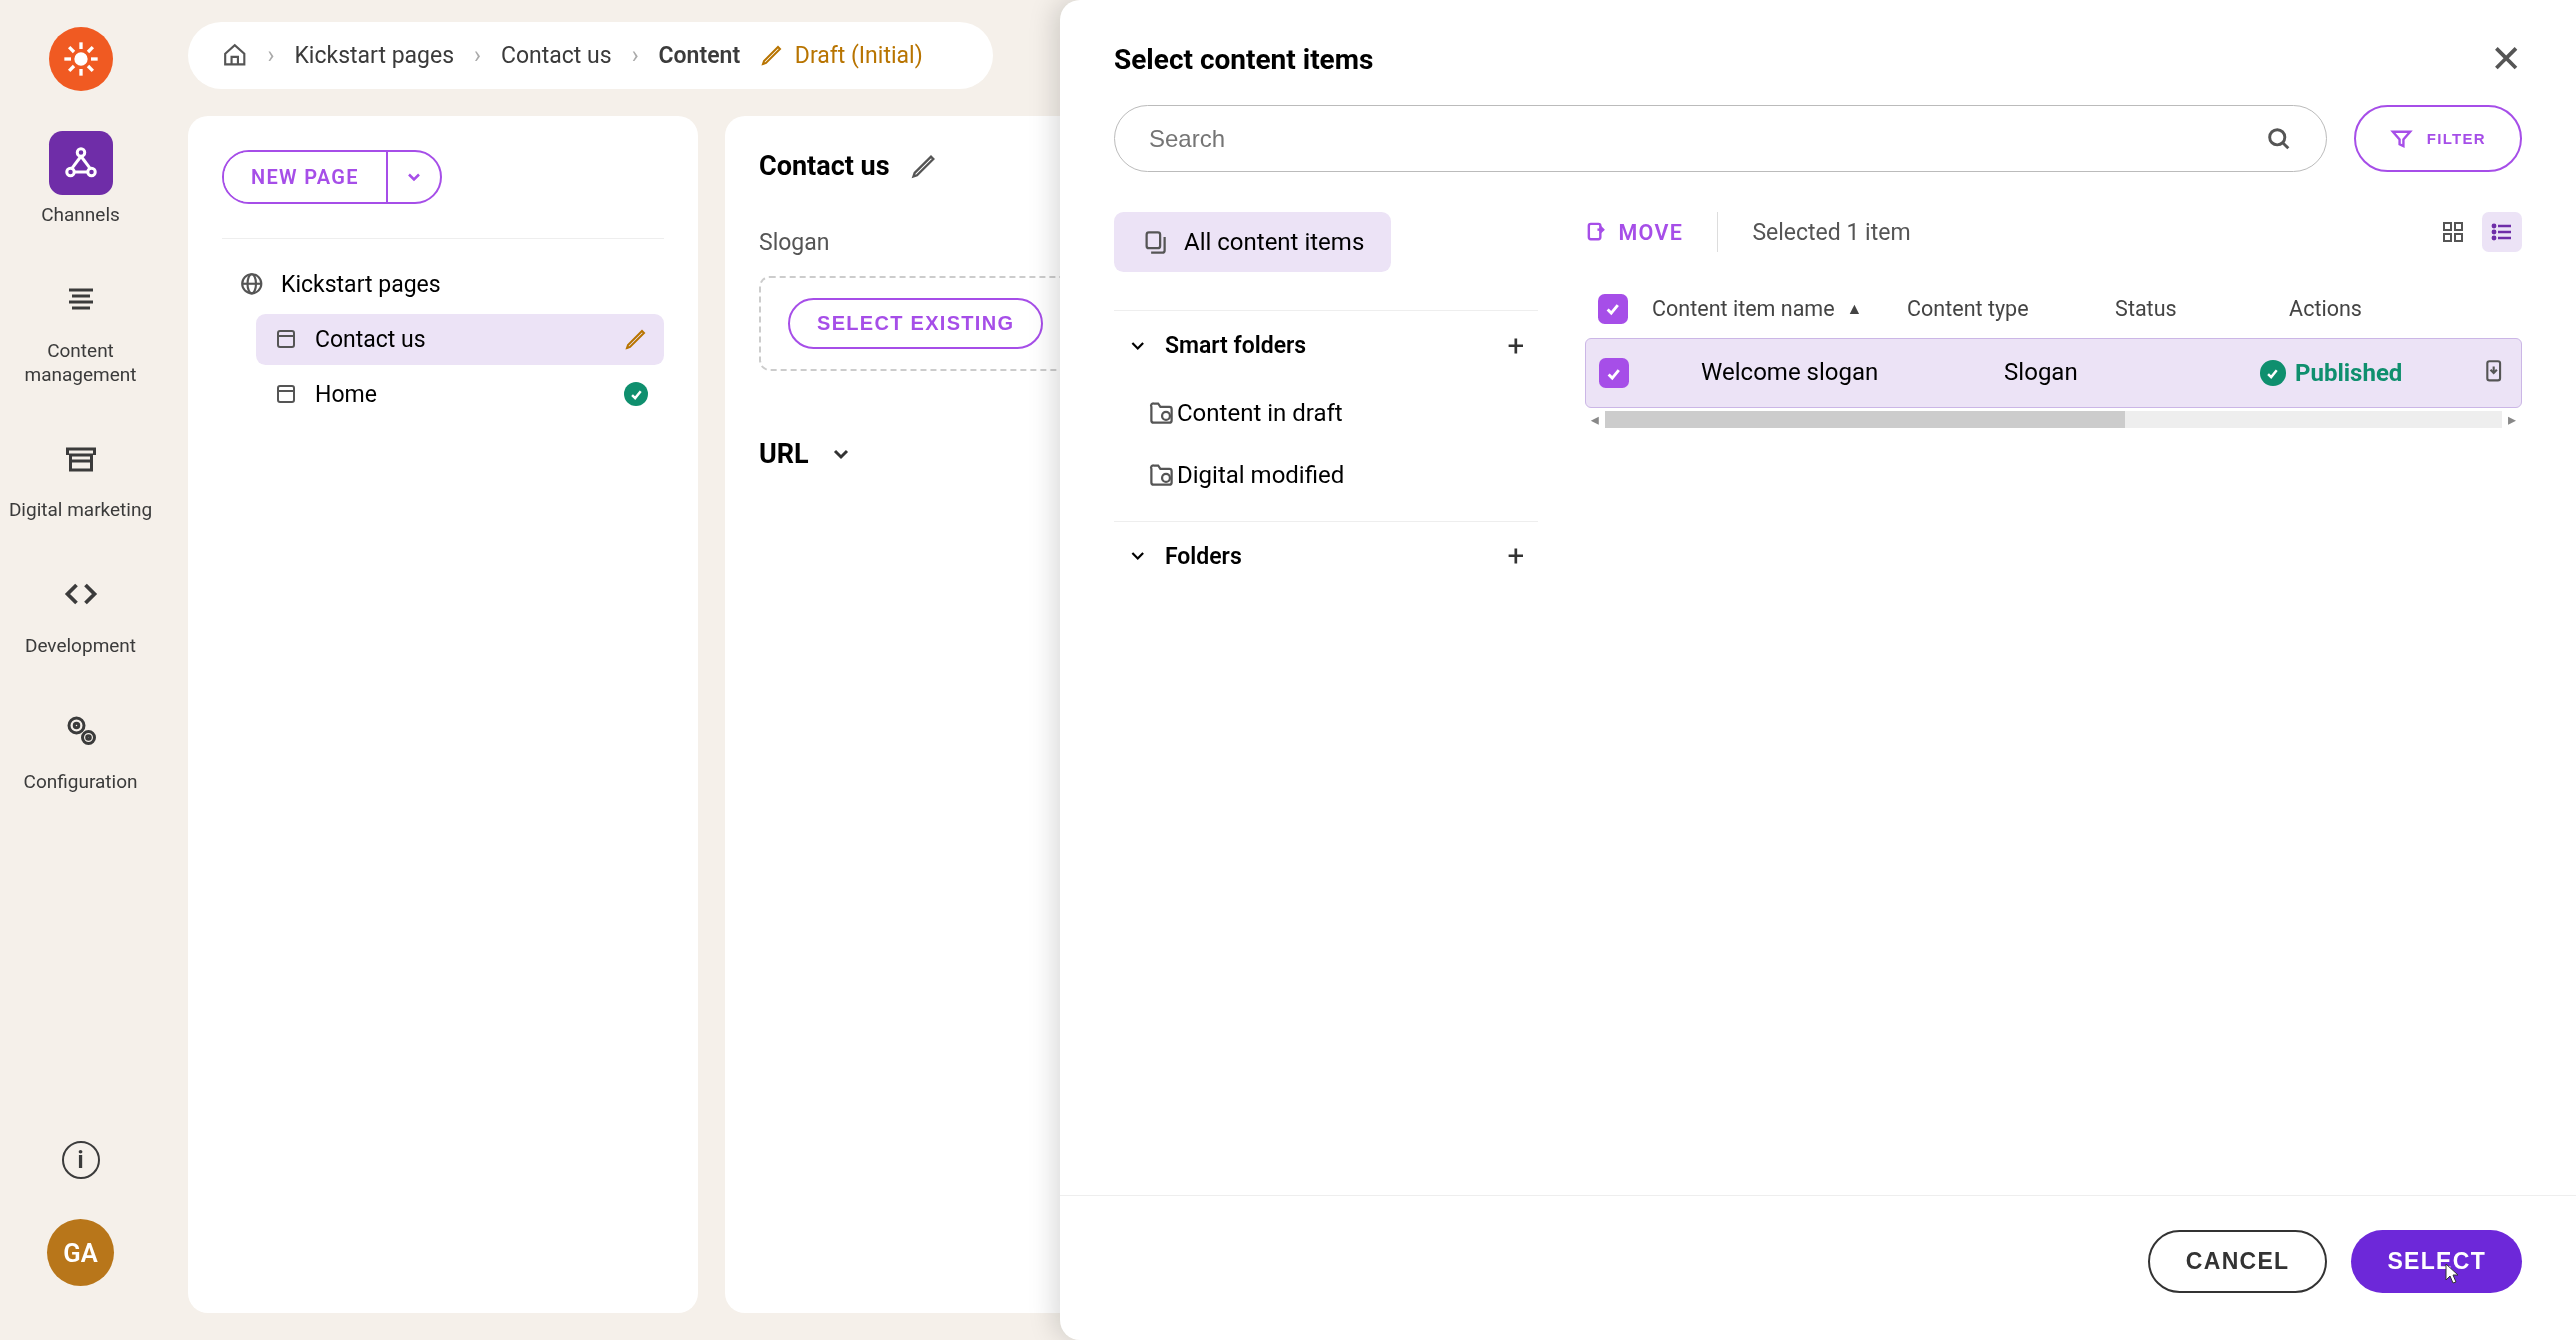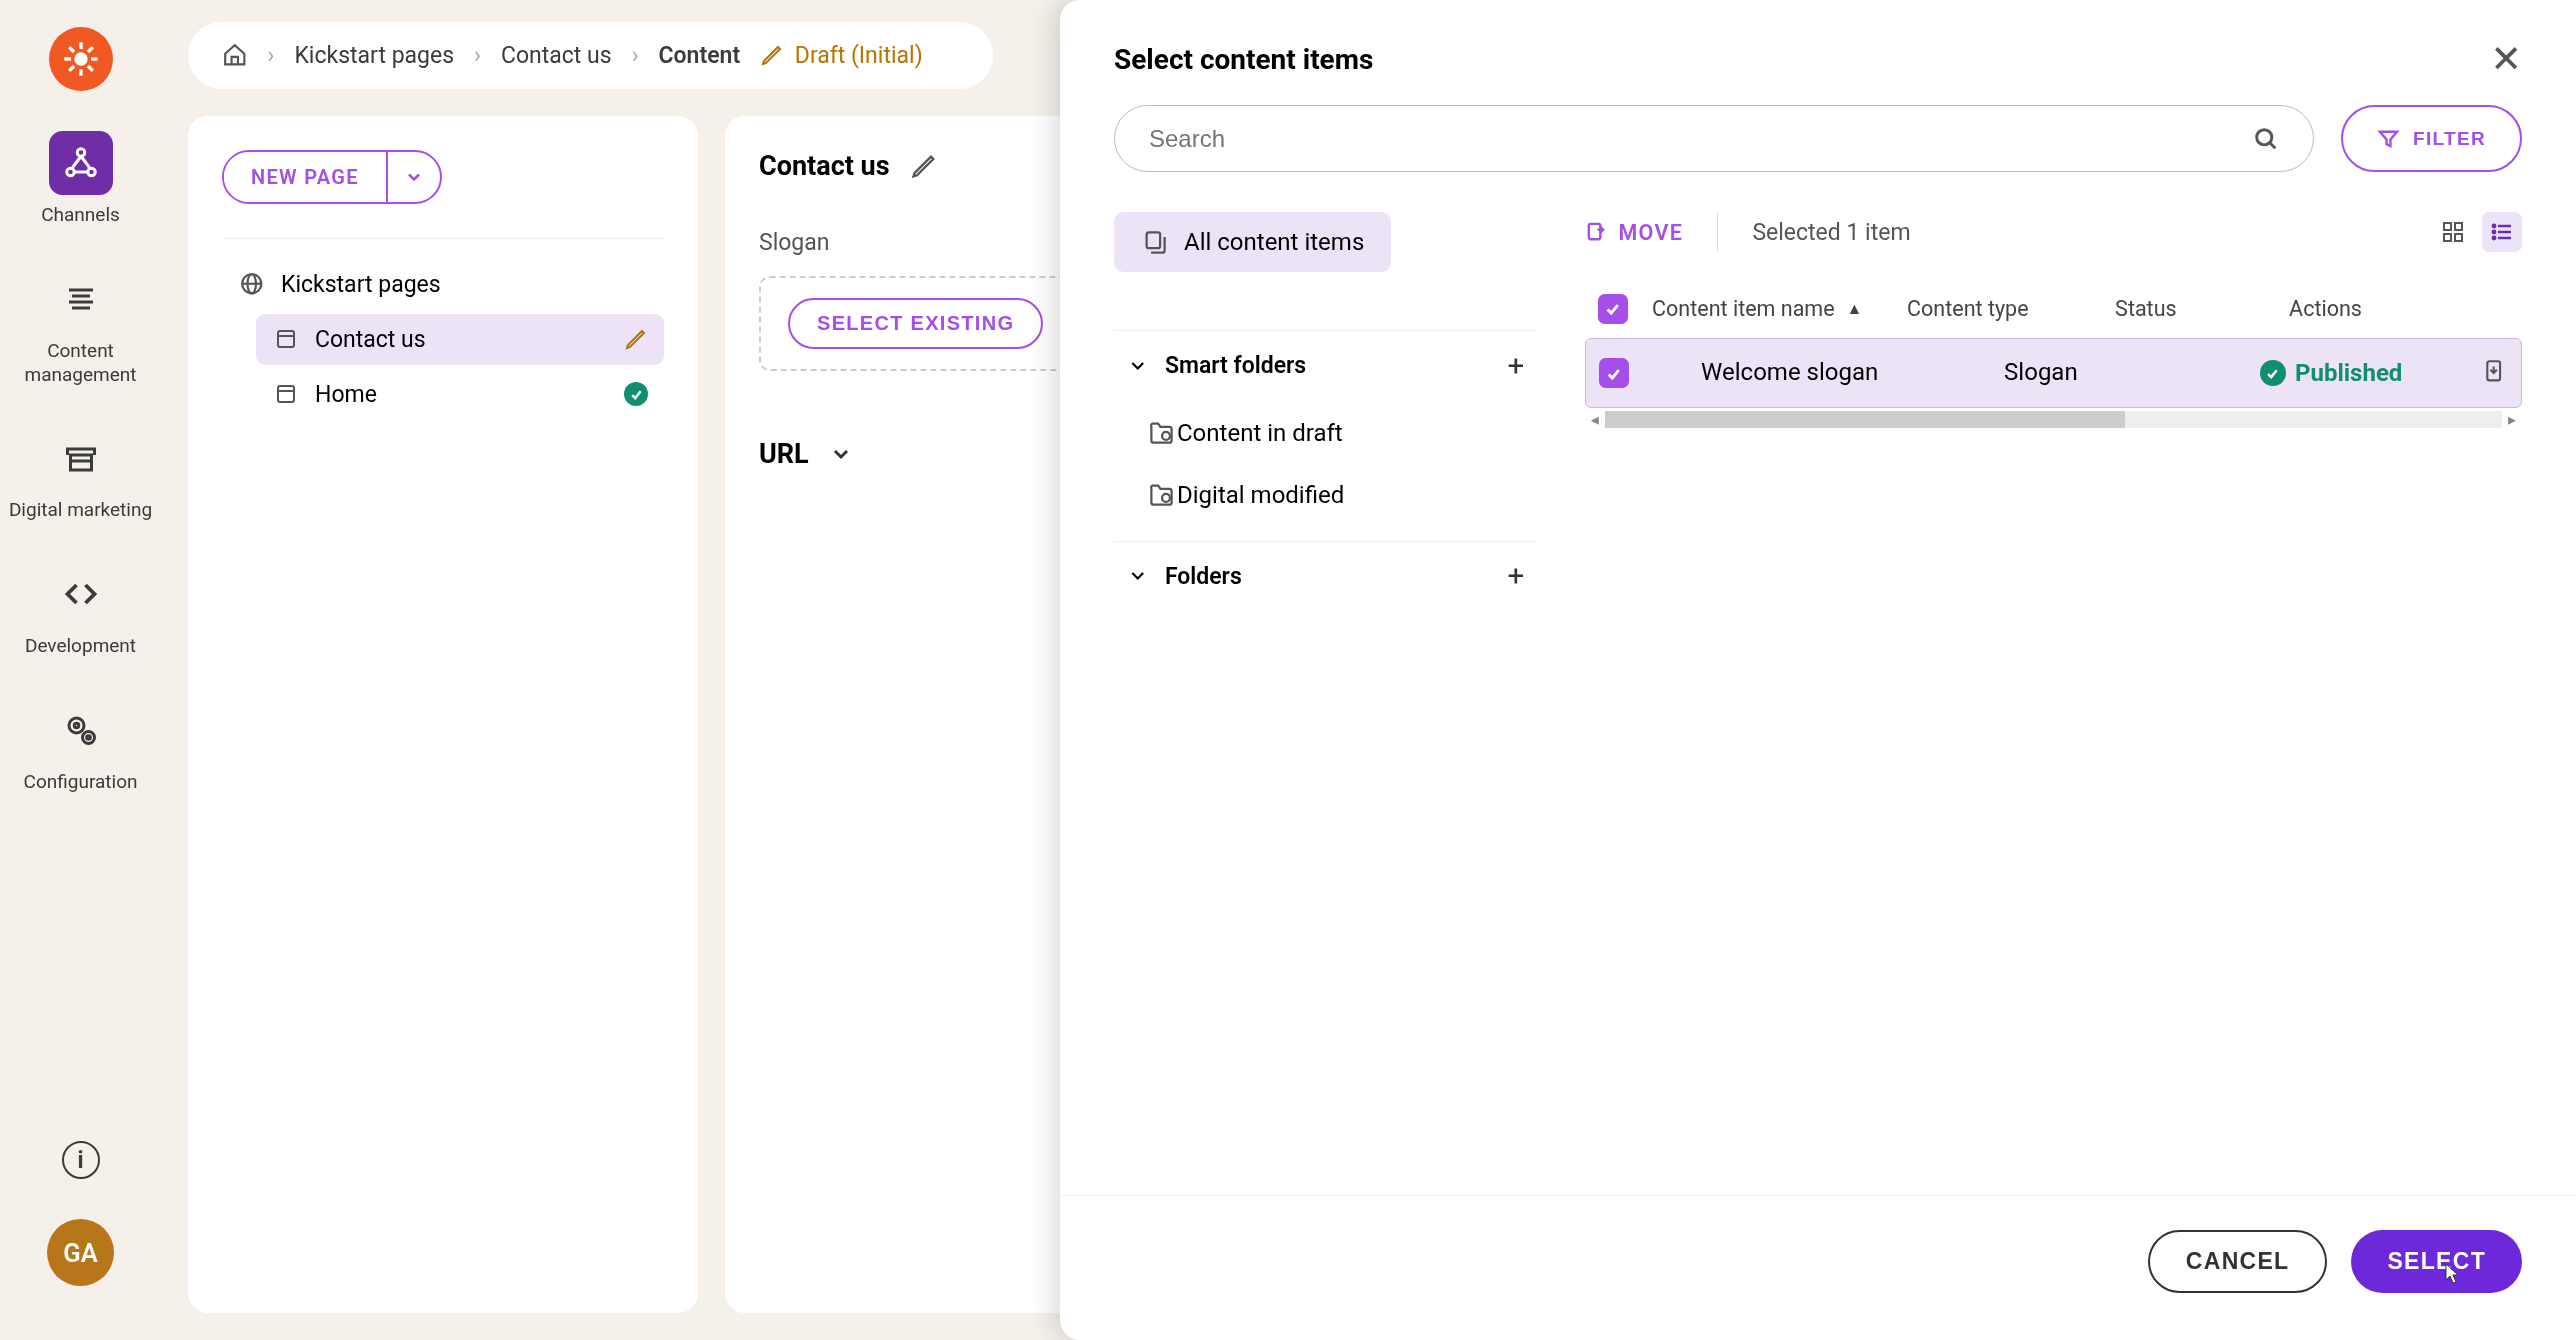--- a/index.html
+++ b/index.html
@@ -60,25 +60,25 @@
 
 
 .modal { position: absolute; top: 0; right: 0; width: 1516px; height: 1340px; background: #fff; border-radius: 20px 0 0 20px; box-shadow: -5.4px 0 27px rgba(0,0,0,0.15); display: flex; flex-direction: column; }
 .modal-header { display: flex; align-items: center; justify-content: space-between; padding: 40px 54px 27px 54px; }
 .modal-title { font-size: 28px; font-weight: 700; }
 .close-btn { font-size: 38px; color: #555; cursor: pointer; line-height: 1; }
 .modal-toolbar { display: flex; gap: 27px; padding: 0 54px 27px 54px; align-items: center; }
 .search-wrap { flex: 1; position: relative; }
 .search-input { width: 100%; height: 67px; border: 1.3px solid #bbb; border-radius: 670px; padding: 0 81px 0 34px; font-size: 24px; outline: none; }
 .search-ic { position: absolute; right: 34px; top: 50%; transform: translateY(-50%); color: #555; }
-.filter-btn { border: 2px solid #a64ee8; color: #a64ee8; background: #fff; border-radius: 670px; height: 67px; padding: 0 34px; font-size: 19px; font-weight: 600; letter-spacing: 1.3px; display: flex; align-items: center; gap: 13.4px; cursor: pointer; }
+.filter-btn { border: 2px solid #a64ee8; color: #a64ee8; background: #fff; border-radius: 670px; height: 67px; padding: 0 34px; font-size: 15px; font-weight: 600; letter-spacing: 1.3px; display: flex; align-items: center; gap: 13.4px; cursor: pointer; }
 
 .modal-body { flex: 1; display: flex; padding: 13.4px 54px 0 54px; gap: 47px; overflow: hidden; }
 .modal-left { width: 456px; display: flex; flex-direction: column; gap: 4px; }
-.all-items-btn { display: inline-flex; align-items: center; gap: 16px; background: #ece3f6; border-radius: 9.4px; padding: 16px 27px; font-size: 24px; cursor: pointer; width: fit-content; margin-bottom: 54px; }
+.all-items-btn { display: inline-flex; align-items: center; gap: 16px; background: #ece3f6; border-radius: 9.4px; padding: 16px 27px; font-size: 24px; cursor: pointer; width: fit-content; margin-bottom: 34px; }
 .all-ic { color: #555; }
 .section-hdr { display: flex; align-items: center; justify-content: space-between; padding: 17.4px 13.4px; border-top: 1.3px solid #eee; cursor: pointer; }
 .section-hdr .hdr-left { display: flex; align-items: center; gap: 16px; font-size: 23px; font-weight: 600; }
 .plus-ic { font-size: 29.5px; color: #333; cursor: pointer; }
 .folder-item { display: flex; align-items: center; gap: 2px; padding: 14.8px 13.4px 14.8px 34px; font-size: 24px; cursor: pointer; }
 .folder-ic { color: #555; }
 
 .modal-right { flex: 1; display: flex; flex-direction: column; }
 .right-toolbar { display: flex; align-items: center; gap: 34px; padding-bottom: 27px; }
 .move-btn { display: flex; align-items: center; gap: 10.7px; color: #a64ee8; font-size: 21.5px; font-weight: 600; letter-spacing: 1.3px; cursor: pointer; }

